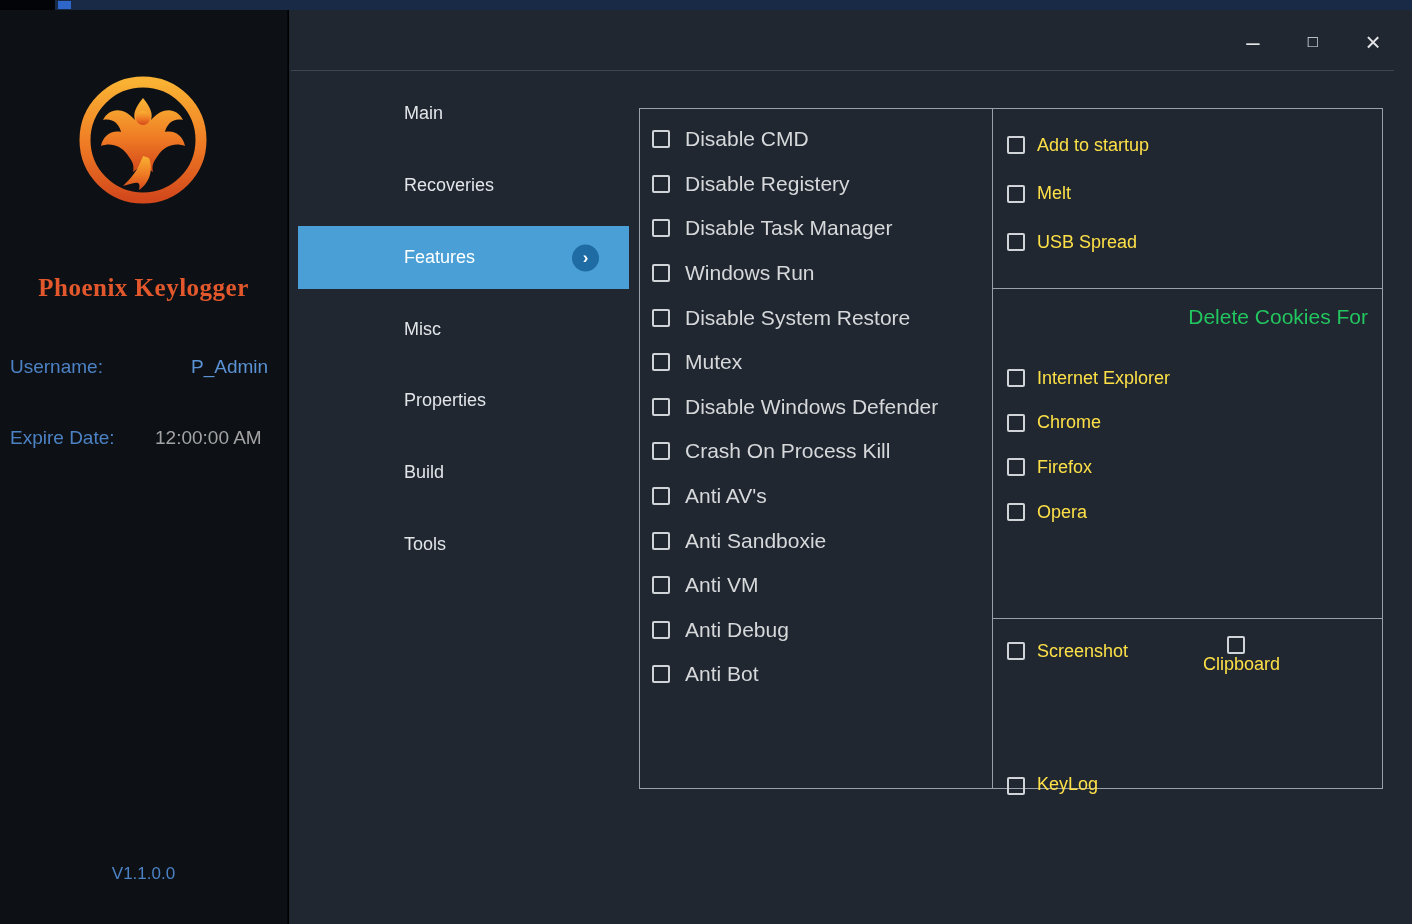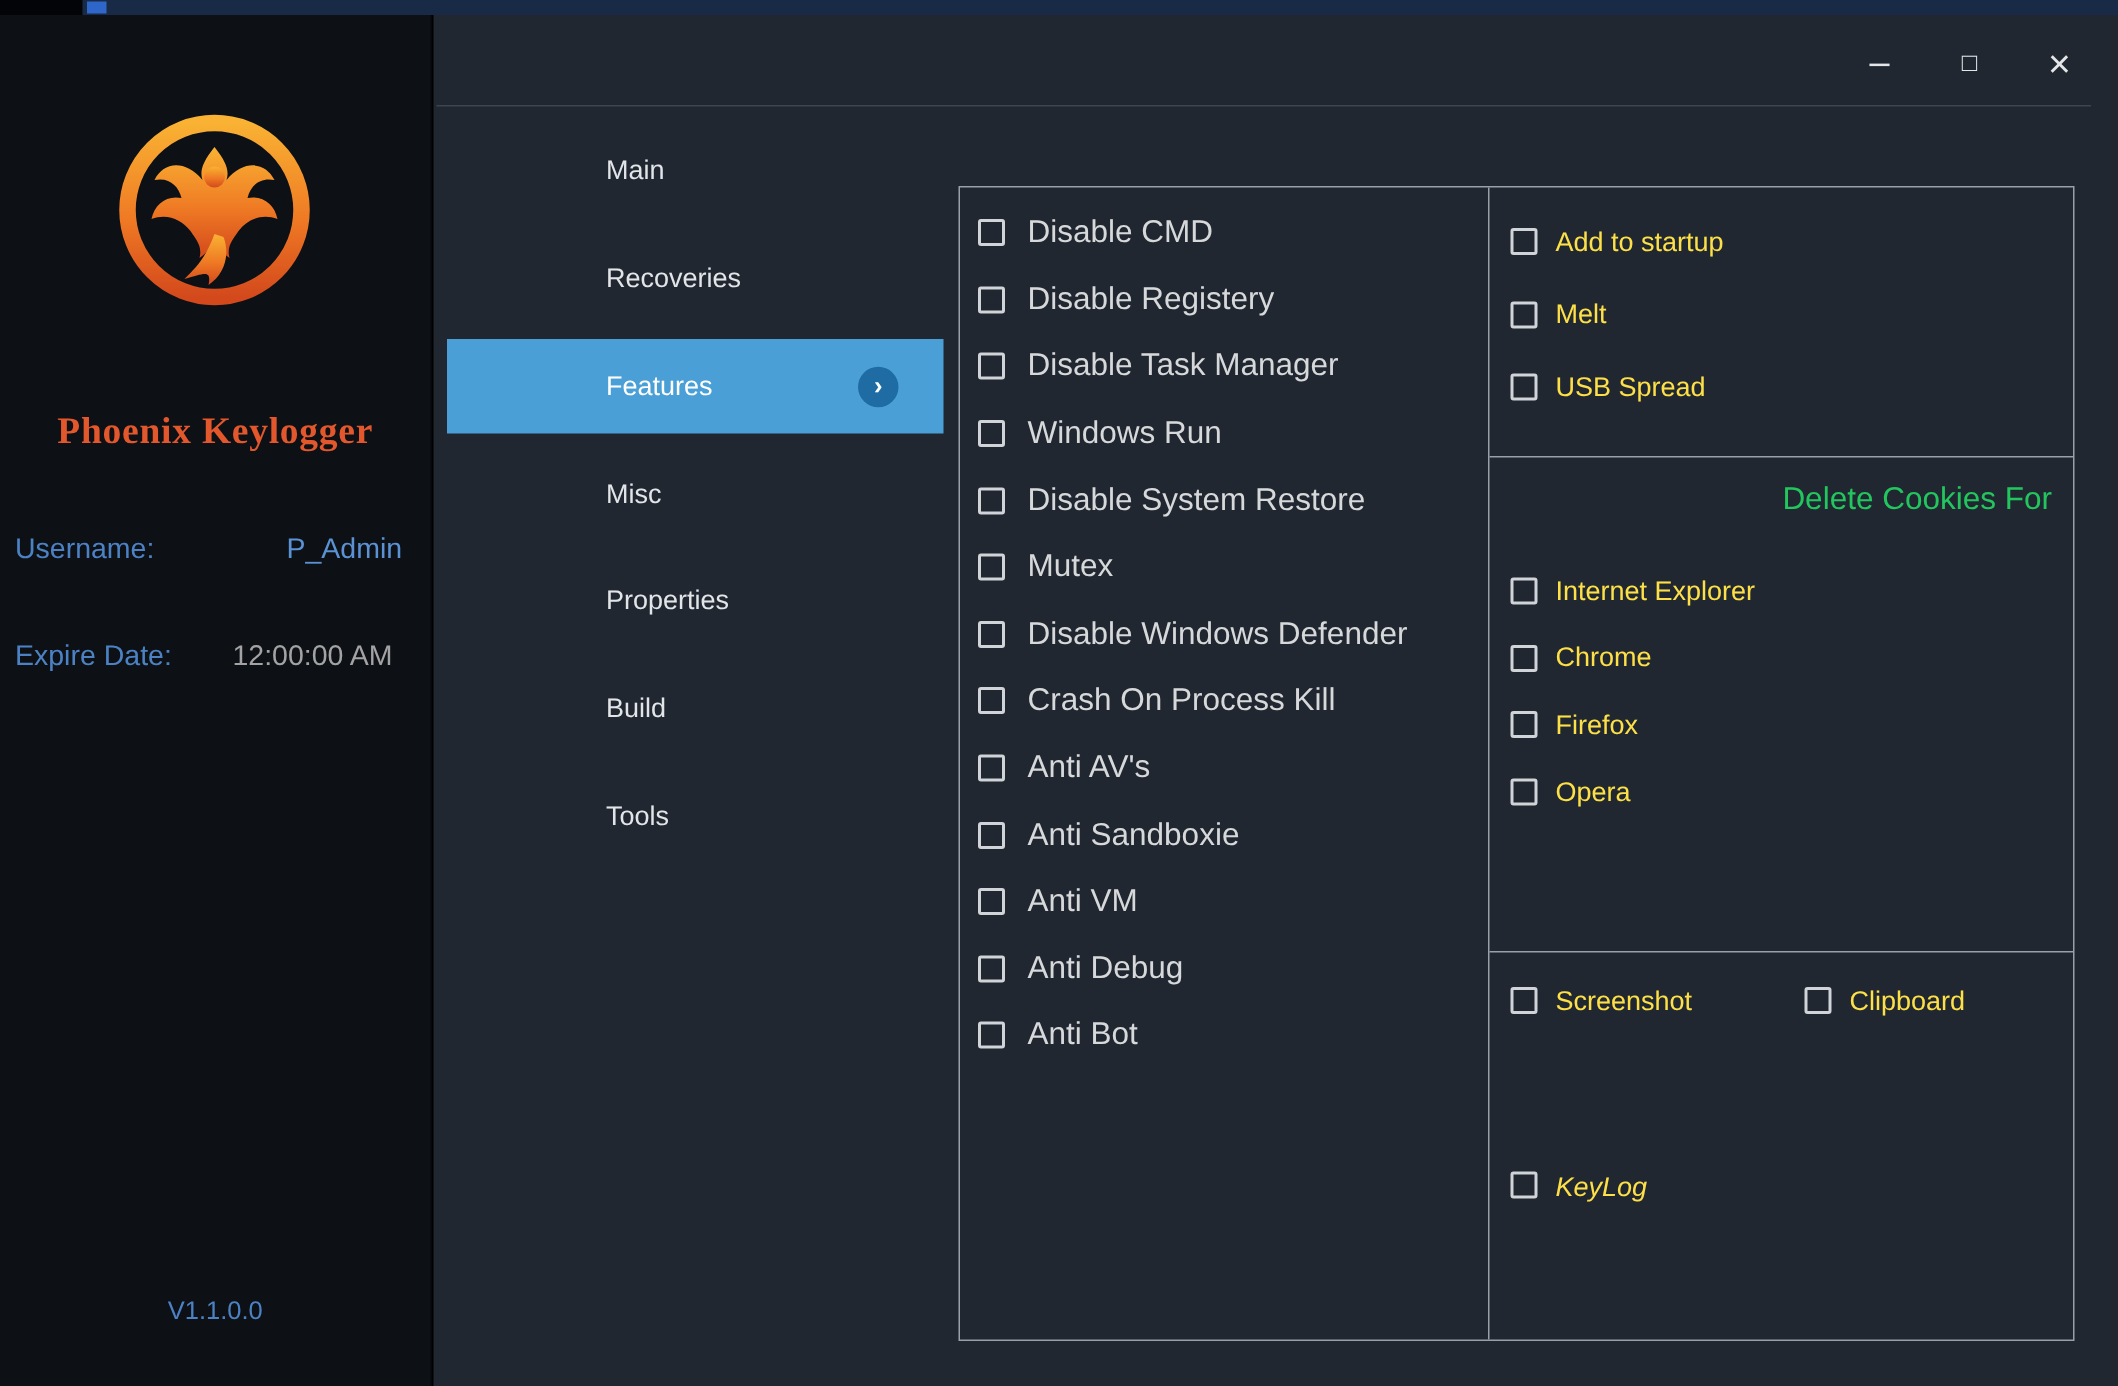--- a/index.html
+++ b/index.html
@@ -36,21 +36,21 @@
 
   
   .nav-item { position:absolute; left:9px; width:331px; height:63px; display:flex; align-items:center;
               padding-left:106px; font-size:18px; color:#e2e5e8; cursor:pointer; }
   .nav-item.selected { background:#4aa0d6; color:#ffffff; }
   .nav-badge { position:absolute; right:30px; top:50%; transform:translateY(-50%);
                width:27px; height:27px; border-radius:50%; background:#1e6ca3; color:#fff;
                display:flex; align-items:center; justify-content:center; font-size:17px; font-weight:bold; }
 
   
-  .panel { position:absolute; left:350px; top:98px; width:744px; height:770px; border:1px solid #99a0a8;margin-top:16px; }
+  .panel { position:absolute; left:350px; top:98px; width:744px; height:681px; border:1px solid #99a0a8; }
   .vdiv { position:absolute; left:352px; top:0; bottom:0; width:1px; background:#99a0a8; }
 
   .left-list { position:absolute; left:0; top:8px; width:352px; }
   .crow { display:flex; align-items:center; height:44.6px; padding-left:12px; }
   .cb { width:18px; height:18px; border:2px solid #d0d3d7; border-radius:2px; margin-right:15px;
         flex:none; background:transparent; cursor:pointer; }
   .clabel { font-size:21px; color:#d6d8da; white-space:nowrap; }
 
   .rightcol { position:absolute; left:353px; top:0; right:0; bottom:0; }
   .secA { position:absolute; top:12px; left:0; right:0; }
@@ -58,23 +58,23 @@
   .rrow .cb { margin-right:12px; }
   .rlabel { font-size:18px; color:#fde047; white-space:nowrap; }
   .hdiv1 { position:absolute; left:0; right:0; top:179px; height:1px; background:#99a0a8; }
   .cookies-head { position:absolute; top:196px; left:0; right:14px; text-align:right; font-size:21px; color:#22c55e; }
   .cookie-rows { position:absolute; top:247px; left:0; right:0; }
   .cookie-rows .rrow { height:44.6px; }
   .hdiv2 { position:absolute; left:0; right:0; top:509px; height:1px; background:#99a0a8; }
   .capture-row { position:absolute; top:527px; left:0; right:0; height:30px; }
   .cap-group { position:absolute; display:flex; align-items:center; height:30px; }
   .cap-screenshot { left:14px; }
-  .cap-clipboard { left:210px; }
+  .cap-clipboard { left:210px;flex-direction:column; }
   .cap-group .cb { margin-right:12px; }
-  .keylog-row { position:absolute; top:656px; left:14px; height:30px; display:flex; align-items:flex-start;font-style:italic; }
+  .keylog-row { position:absolute; top:656px; left:14px; height:30px; display:flex; align-items:flex-end; }
   .keylog-row .cb { margin-right:12px; }
 </style>
 </head>
 <body>
 
 <div class="top-strip">
   <div class="strip-black"></div>
   <div class="strip-icon"></div>
 </div>
 

